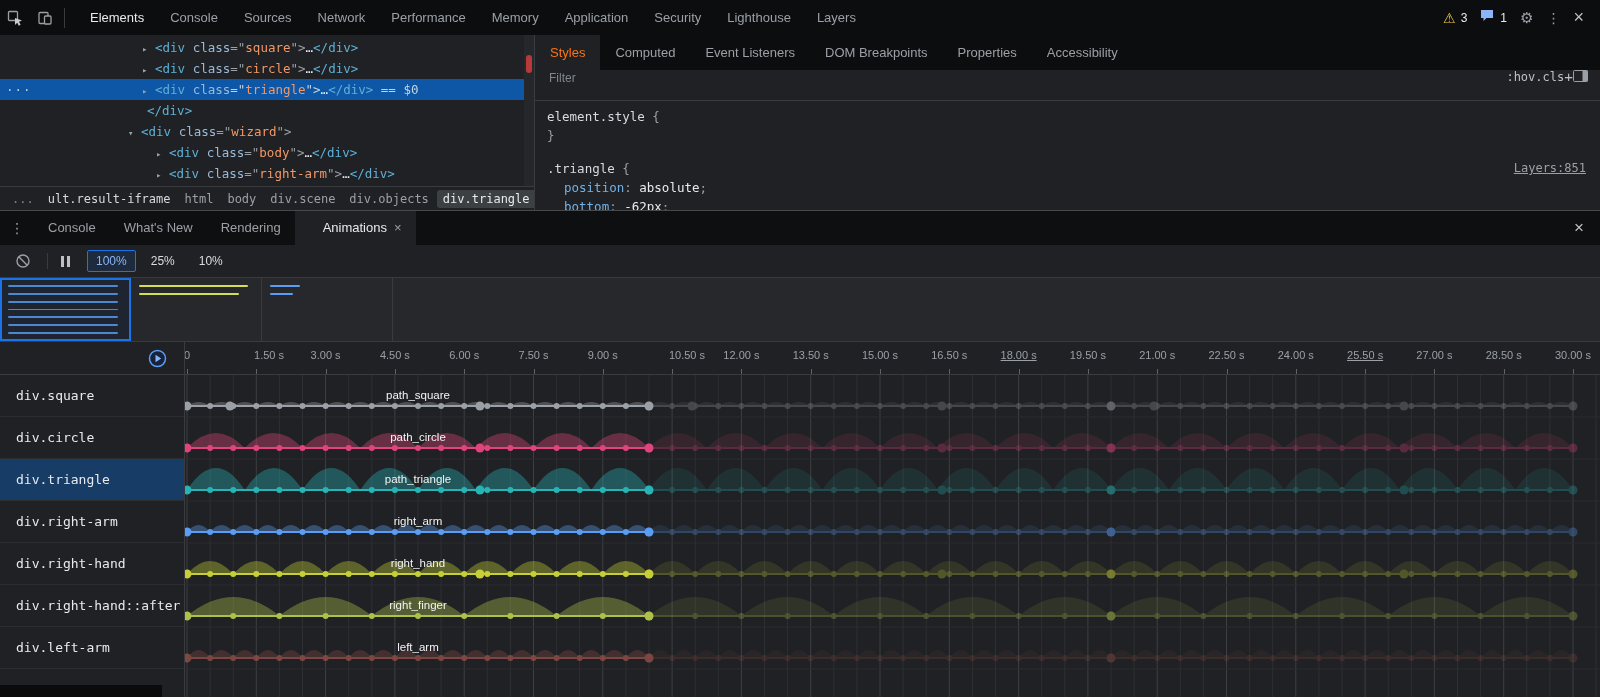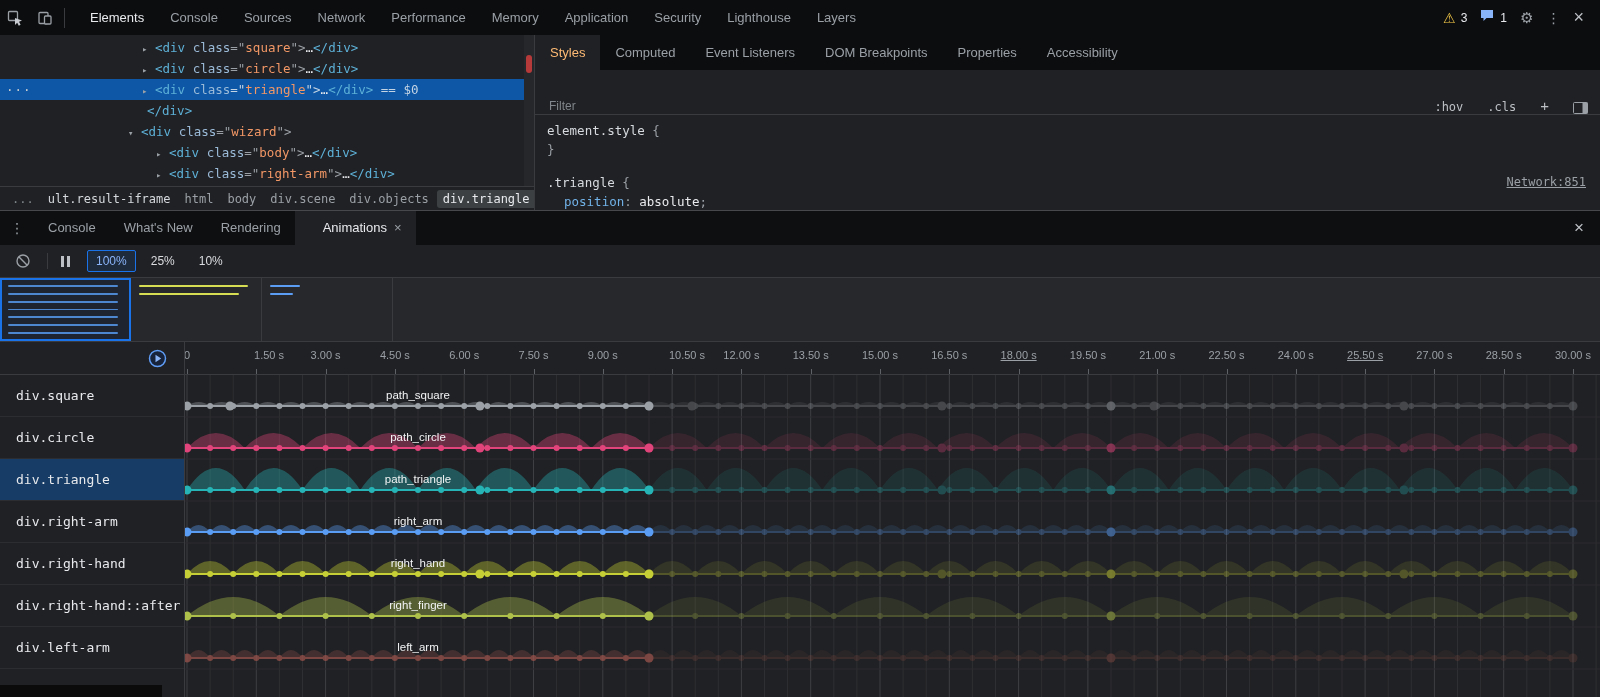--- a/index.html
+++ b/index.html
@@ -47,22 +47,22 @@
 
   #breadcrumbs { height:24px; border-top:1px solid #3a3b3e; display:flex; align-items:center; font-family:"DejaVu Sans Mono", monospace; font-size:12px; color:#9aa0a6; padding-left:6px; gap:2px; background:#202124; overflow:hidden; }
   .crumb { padding:2px 6px; border-radius:3px; white-space:nowrap; }
   .crumb.muted { color:#80868b; }
   .crumb.bright { color:#d5d9dd; }
   .crumb.selected { background:#3c4043; color:#e8eaed; }
 
   #styles-panel { flex:1; display:flex; flex-direction:column; background:#202124; overflow:hidden; }
   #styles-tabs { height:35px; background:#0c0d0f; display:flex; align-items:center; font-size:13px; color:#9aa0a6; flex:0 0 auto; }
   .stab { padding:0 15px; line-height:35px; white-space:nowrap; }
-  .stab.active { color:#fdba74; background:#202124; }
-  #filter-row { height:45px; flex:0 0 auto; display:flex; align-items:flex-end; padding:0 12px; border-bottom:1px solid #3a3b3e; gap:24px; }
+  .stab.active { color:#f97316; background:#202124; }
+  #filter-row { height:31px; flex:0 0 auto; display:flex; align-items:flex-start; padding:0 12px; border-bottom:1px solid #3a3b3e; gap:0; }
   #filter-input { flex:1; background:transparent; border:none; outline:none; color:#e8eaed; font-size:12px; font-family:"Liberation Sans", sans-serif; }
   #filter-input::placeholder { color:#80868b; }
   .mini { font-size:12px; color:#bdc1c6; font-family:"DejaVu Sans Mono", monospace; }
   .plus { font-size:15px; color:#bdc1c6; margin-top:-2px; }
   .dockic { display:flex; align-items:center; }
   #rules { flex:1; overflow:hidden; font-family:"DejaVu Sans Mono", monospace; font-size:12.5px; line-height:19px; padding:6px 14px 0 12px; color:#d7dbdf; }
   .rule { margin-bottom:14px; }
   .rule-line { display:flex; }
   .sel { color:#d7dbdf; }
   .brace { color:#9aa0a6; white-space:pre; }
@@ -208,21 +208,21 @@
             <div class="rule-line">
               <span class="sel">element.style</span>
               <span class="brace"> {</span>
             </div>
             <div class="rule-line brace">}</div>
           </div>
           <div class="rule">
             <div class="rule-line">
               <span class="sel">.triangle</span>
               <span class="brace"> {</span>
-              <span class="rule-link">Network:851</span>
+              <span class="rule-link">Layers:851</span>
             </div>
             <div class="prop"><span class="pname">position</span><span class="punct">: </span><span class="pval">absolute</span><span class="punct">;</span></div>
             <div class="prop"><span class="pname">bottom</span><span class="punct">: </span><span class="pval">-62px</span><span class="punct">;</span></div>
           </div>
         </div>
     </section>
   </div>
 
   <div id="drawer">
     <div id="drawer-tabbar">

